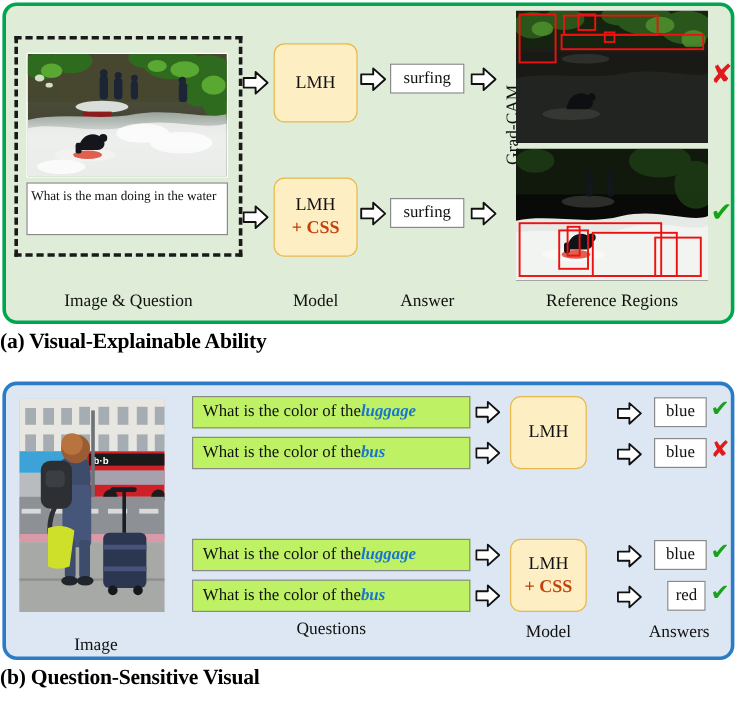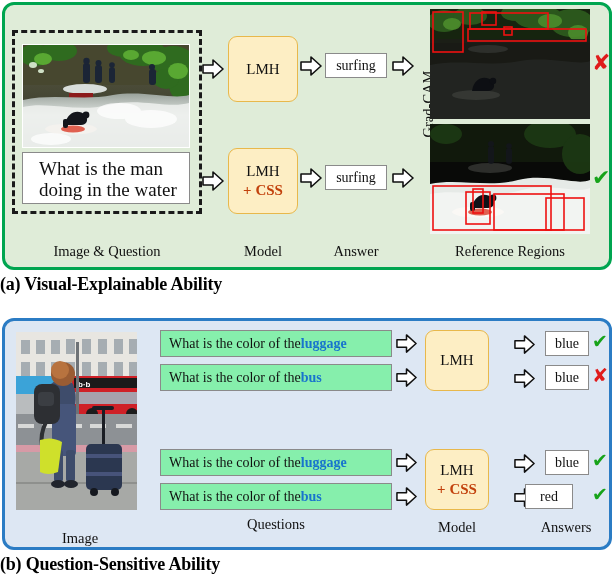--- a/index.html
+++ b/index.html
@@ -12,23 +12,23 @@
   .cap{position:absolute;width:614px;text-align:left;font-family:"Liberation Serif",serif;
        font-weight:bold;font-size:18px;color:#000;letter-spacing:-0.2px;}
   #cap-a{top:274px;}
   #cap-b{top:554px;}
 
   
   #dash-box{position:absolute;left:12px;top:30px;width:190px;height:184px;
             border:3px dashed #1a1a1a;box-sizing:border-box;background:transparent;}
   #photo-surf{position:absolute;left:22px;top:44px;width:168px;height:104px;
               border:1px solid #ffffff;box-sizing:border-box;overflow:hidden;}
-  #q-box-a{position:absolute;left:22px;top:152px;width:168px;height:52px;
+  #q-box-a{position:absolute;left:22px;top:152px;width:168px;height:44px;
            border:1px solid #8a8a8a;background:#fff;box-sizing:border-box;
-           font-size:19px;line-height:1.12;color:#111;padding:5px 6px 0 16px;}
+           font-size:11px;line-height:1.12;color:#111;padding:5px 6px 0 3px;}
 
   .lmh{position:absolute;box-sizing:border-box;background:#fdeec4;
        border:1.5px solid #e8b84b;border-radius:9px;display:flex;
        flex-direction:column;align-items:center;justify-content:center;
        font-size:15px;color:#111;line-height:1.25;}
   #lmh-a1{left:228px;top:36px;width:70px;height:66px;}
   #lmh-a2{left:228px;top:148px;width:70px;height:66px;}
   .css-red{color:#c2410c;font-weight:bold;font-size:15px;}
 
   .ansbox{position:absolute;box-sizing:border-box;background:#fff;border:1.5px solid #8a8a8a;
@@ -51,35 +51,35 @@
   #mk-a2{left:592px;top:167px;}
 
   .colcap{position:absolute;font-size:14.5px;color:#111;text-align:center;white-space:nowrap;}
   #cc-a1{left:12px;top:243px;width:190px;}
   #cc-a2{left:228px;top:243px;width:70px;}
   #cc-a3{left:318px;top:243px;width:76px;}
   #cc-a4{left:430px;top:243px;width:160px;}
 
   
   #photo-bus{position:absolute;left:16px;top:332px;width:121px;height:178px;overflow:hidden;}
-  .qbox{position:absolute;box-sizing:border-box;background:#86efac;border:1.5px solid #8a8a8a;
+  .qbox{position:absolute;box-sizing:border-box;background:#bef264;border:1.5px solid #8a8a8a;
         display:flex;align-items:center;font-size:14px;color:#111;padding-left:8px;white-space:nowrap;}
   #q-b1{left:160px;top:330px;width:232px;height:27px;}
   #q-b2{left:160px;top:364px;width:232px;height:27px;}
   #q-b3{left:160px;top:449px;width:232px;height:27px;}
   #q-b4{left:160px;top:483px;width:232px;height:27px;}
-  .kw{color:#1874cd;font-weight:bold;}
+  .kw{color:#1874cd;font-weight:bold;font-style:italic;}
 
   #lmh-b1{left:425px;top:330px;width:64px;height:61px;}
   #lmh-b2{left:425px;top:449px;width:64px;height:61px;}
 
   #ans-b1{left:545px;top:331px;width:44px;height:25px;}
   #ans-b2{left:545px;top:365px;width:44px;height:25px;}
   #ans-b3{left:545px;top:450px;width:44px;height:25px;}
-  #ans-b4{left:525px;top:484px;width:48px;height:25px;font-family:Liberation Serif, serif;}
+  #ans-b4{left:556px;top:484px;width:32px;height:25px;font-family:Liberation Serif, serif;}
 
   #mk-b1{left:592px;top:332px;font-size:19px;}
   #mk-b2{left:592px;top:366px;font-size:19px;}
   #mk-b3{left:592px;top:451px;font-size:19px;}
   #mk-b4{left:592px;top:485px;font-size:19px;}
 
   #cc-b1{left:16px;top:530px;width:128px;text-align:center;}
   #cc-b2{left:160px;top:516px;width:232px;}
   #cc-b3{left:425px;top:519px;width:64px;}
   #cc-b4{left:530px;top:519px;width:72px;}
@@ -435,13 +435,13 @@
 <div class="mark tick" id="mk-b1">✔</div>
 <div class="mark cross" id="mk-b2">✘</div>
 <div class="mark tick" id="mk-b3">✔</div>
 <div class="mark tick" id="mk-b4">✔</div>
 
 <div class="colcap" id="cc-b1">Image</div>
 <div class="colcap" id="cc-b2">Questions</div>
 <div class="colcap" id="cc-b3">Model</div>
 <div class="colcap" id="cc-b4">Answers</div>
 
-<div class="cap" id="cap-b">(b) Question-Sensitive Ability</div>
+<div class="cap" id="cap-b">(b) Question-Sensitive Visual</div>
 
 </body></html>

